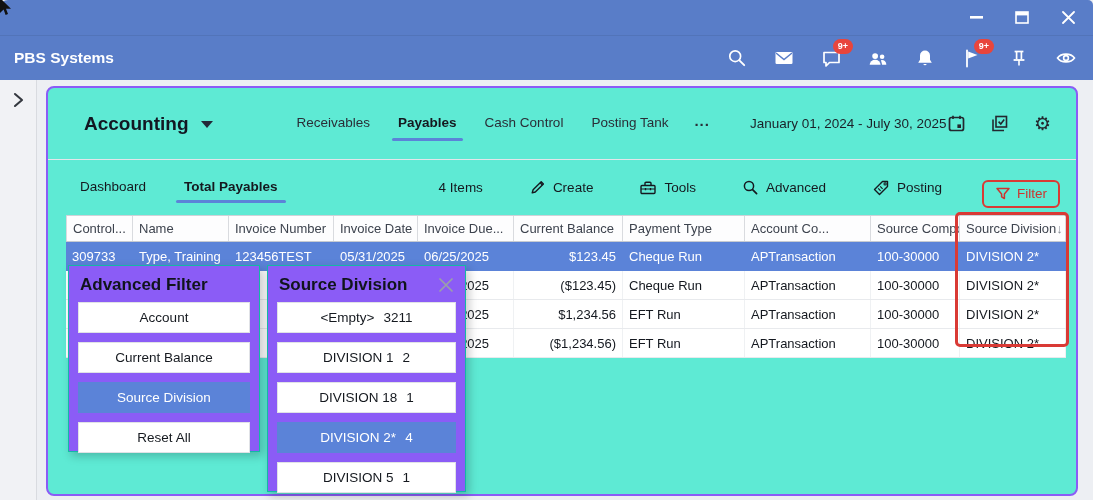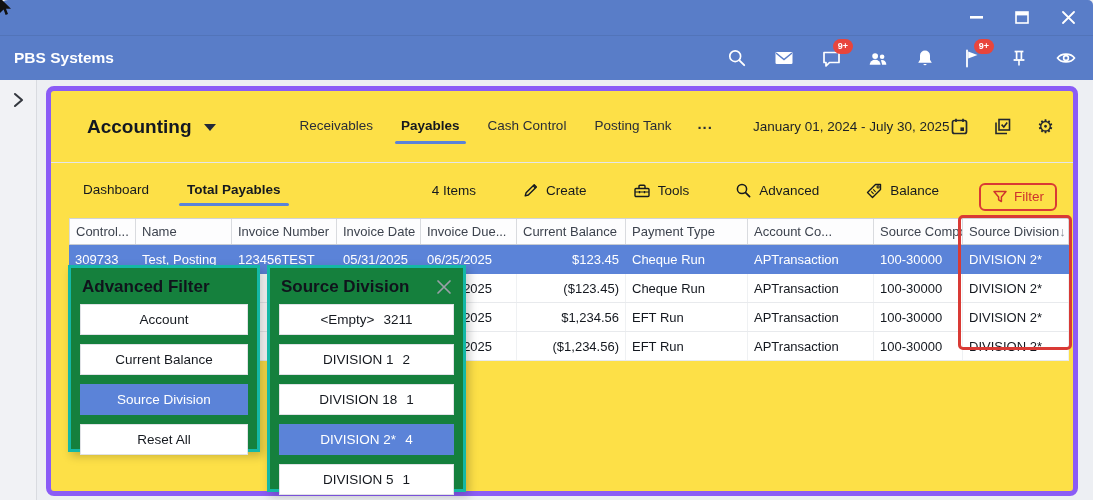--- a/index.html
+++ b/index.html
@@ -28,22 +28,22 @@
   .appbar-icons{margin-left:auto;display:flex;align-items:center;gap:25px;}
   .icon-btn{width:22px;height:22px;position:relative;display:flex;align-items:center;justify-content:center;}
   .badge{position:absolute;top:-8px;right:-11px;background:var(--badge-red);color:#fff;font-size:9px;
     font-weight:bold;border-radius:9px;padding:2px 4px;line-height:1;border:1px solid #fff0;}
 
   
   .workspace{position:relative;height:420px;background:var(--page-bg);}
   .side-rail{position:absolute;left:0;top:0;width:37px;height:100%;background:#f1f2f5;border-right:1px solid #d9dbe0;}
   .rail-chevron{margin:11px auto 0;width:18px;height:18px;display:block;cursor:pointer;}
 
-  .card{position:absolute;left:46px;top:6px;width:1032px;height:410px;background:#fde047;
-    border:5px solid #8b5cf6;border-radius:8px;overflow:hidden;}
+  .card{position:absolute;left:46px;top:6px;width:1032px;height:410px;background:#5eead4;
+    border:2px solid #8b5cf6;border-radius:8px;overflow:hidden;}
 
   
   .toolbar1{height:72px;display:flex;align-items:center;padding:0 18px 0 36px;border-bottom:1px solid #e4e6ea;}
   .module-title{font-size:19px;font-weight:bold;color:#121722;display:flex;align-items:center;cursor:pointer;}
   .caret-down{width:0;height:0;border-left:6px solid transparent;border-right:6px solid transparent;
     border-top:7px solid #232a38;margin-left:12px;margin-top:2px;}
   .main-tabs{display:flex;align-items:center;gap:24px;margin-left:82px;font-size:13.5px;color:#2a2e37;}
   .main-tab{padding:6px 2px 9px;cursor:pointer;position:relative;white-space:nowrap;}
   .main-tab.active{font-weight:bold;color:#15181f;}
   .main-tab.active::after{content:"";position:absolute;left:-4px;right:-4px;bottom:-2px;height:3px;
@@ -79,21 +79,21 @@
     display:flex;align-items:center;}
   .td.num{justify-content:flex-end;}
   .trow.selected{background:var(--accent-blue);color:#fff;border-bottom-color:var(--accent-blue);}
   .trow.selected .td{border-right-color:transparent;}
 
   .col-highlight{position:absolute;left:907px;top:124px;width:114px;height:135px;
     border:3px solid var(--highlight-red);border-radius:5px;pointer-events:none;z-index:4;}
   
 
   
-  .panel{position:absolute;background:#15803d;border:3px solid #14b8a6;box-shadow:3px 4px 9px rgba(0,0,0,.22);
+  .panel{position:absolute;background:#8b5cf6;border:1px solid #14b8a6;box-shadow:3px 4px 9px rgba(0,0,0,.22);
     padding:8px 9px;z-index:10;}
   .af-panel{left:68px;top:185px;width:192px;height:187px;}
   .sd-panel{left:267px;top:185px;width:199px;height:227px;}
   .panel-title{font-size:17px;font-weight:bold;color:#10141c;margin:1px 0 7px 2px;white-space:nowrap;}
   .panel-head{display:flex;align-items:flex-start;justify-content:space-between;}
   .panel-close{width:16px;height:16px;margin:3px 2px 0 0;cursor:pointer;flex:none;}
   .panel-btn{height:31px;border:1px solid #e0e2e6;background:#fff;display:flex;align-items:center;
     justify-content:center;font-size:13.5px;color:#15191f;margin-bottom:9px;cursor:pointer;white-space:nowrap;}
   .panel-btn.selected{background:var(--accent-blue);color:#fff;border-color:var(--accent-blue);}
   .opt-count{margin-left:9px;}
@@ -267,21 +267,21 @@
         </svg>
         <span>Advanced</span>
       </div>
       <div class="action-btn">
         <svg width="18" height="18" viewBox="0 0 18 18">
           <path d="M2.5 10.5 L10.5 2.5 H15.5 V7.5 L7.5 15.5 z" fill="none" stroke="#15191f" stroke-width="1.4" stroke-linejoin="round"></path>
           <circle cx="13.1" cy="4.9" r="1.1" fill="none" stroke="#15191f" stroke-width="1.1"></circle>
           <line x1="6.2" y1="9.4" x2="8.6" y2="11.8" stroke="#15191f" stroke-width="1.1"></line>
           <line x1="8.2" y1="7.4" x2="10.6" y2="9.8" stroke="#15191f" stroke-width="1.1"></line>
         </svg>
-        <span>Balance</span>
+        <span>Posting</span>
       </div>
       <div class="filter-btn">
         <svg width="16" height="16" viewBox="0 0 16 16">
           <path d="M2 2.5 h12 l-4.6 5.4 v4.6 l-2.8 -1.7 v-2.9 z" fill="none" stroke="#ce342e" stroke-width="1.5" stroke-linejoin="round"></path>
         </svg>
         <span>Filter</span>
       </div>
     </div>
 
     <div class="table">
@@ -296,21 +296,21 @@
         <span class="th">Account Co...</span>
         <span class="th">Source Component</span>
         <span class="th">
           <span>Source Division</span>
           <span class="sort-arrow">↓</span>
         </span>
       </div>
 
       <div class="trow selected">
         <span class="td">309733</span>
-        <span class="td">Test, Posting</span>
+        <span class="td">Type, Training</span>
         <span class="td">123456TEST</span>
         <span class="td">05/31/2025</span>
         <span class="td">06/25/2025</span>
         <span class="td num">$123.45</span>
         <span class="td">Cheque Run</span>
         <span class="td">APTransaction</span>
         <span class="td">100-30000</span>
         <span class="td">DIVISION 2*</span>
       </div>
       <div class="trow">

